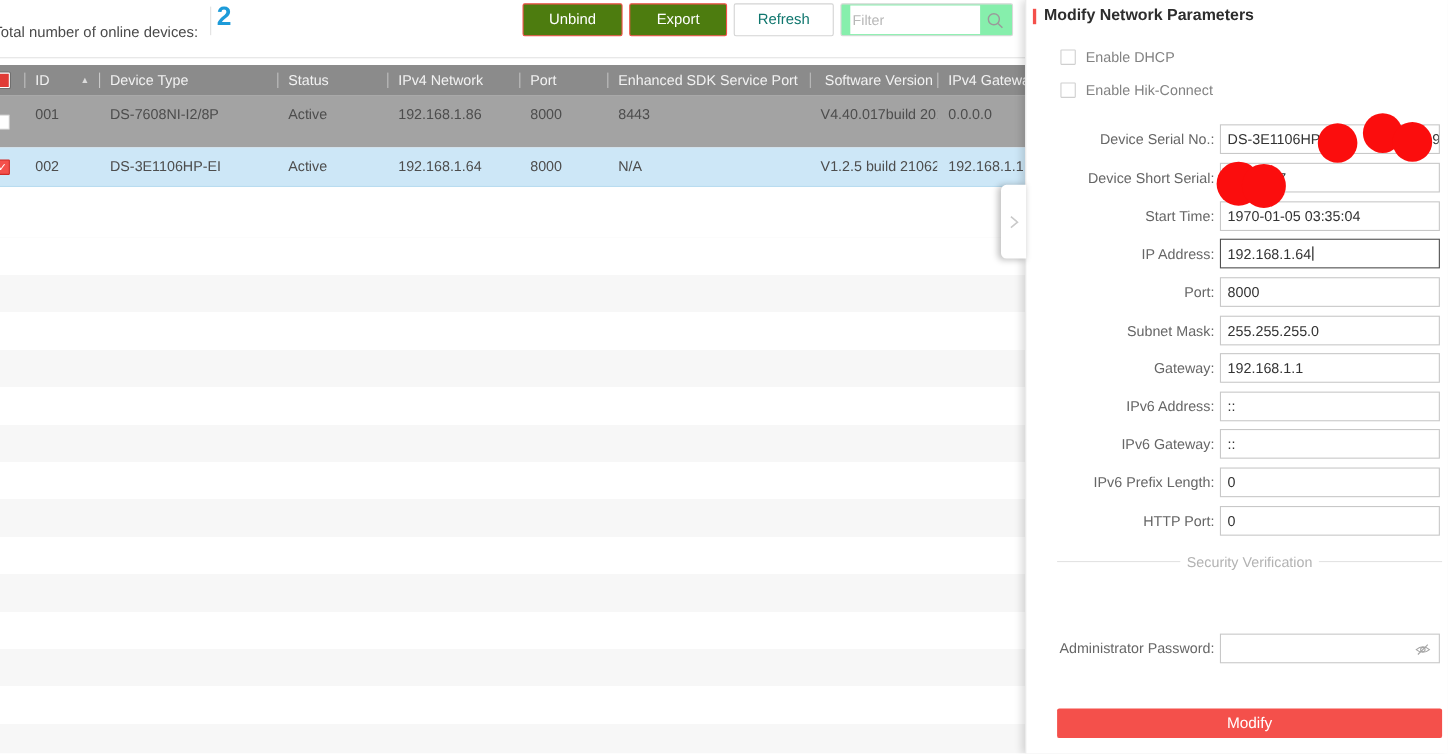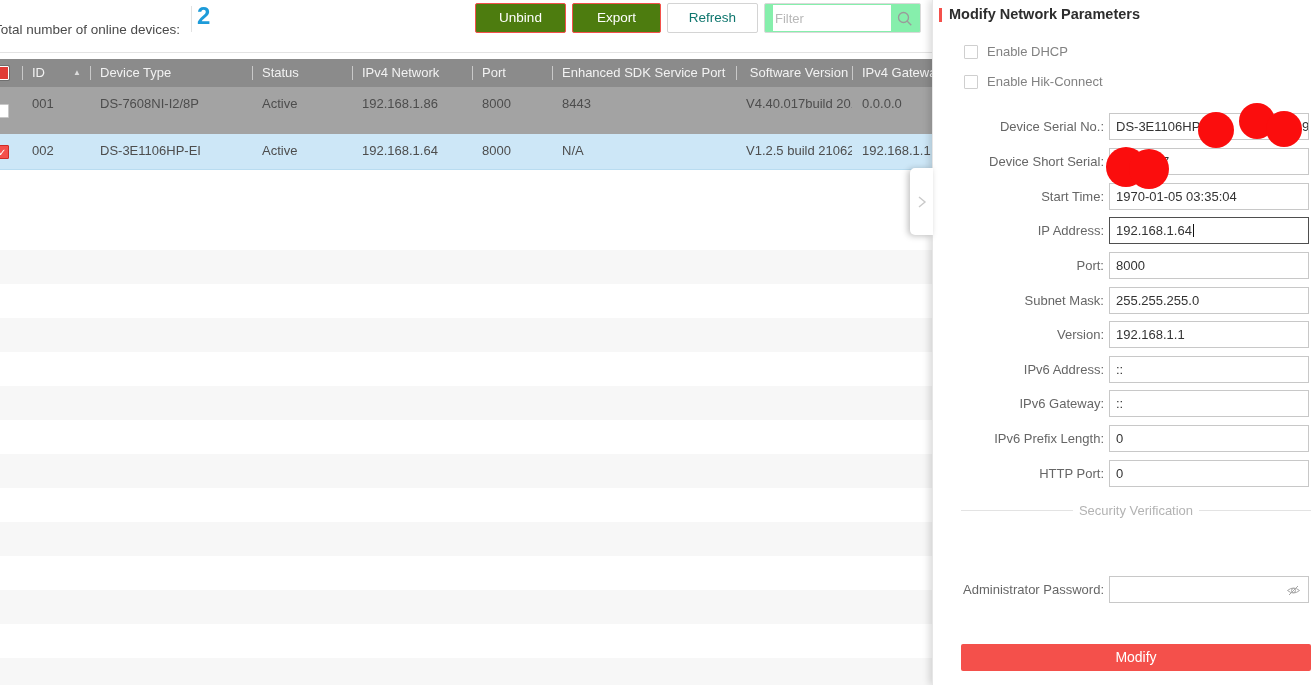--- a/index.html
+++ b/index.html
@@ -202,21 +202,21 @@
     <div class="flabel">Port:</div>
     <div class="vbox"><span>8000</span></div>
   </div>
 
   <div class="frow" style="top:287px;">
     <div class="flabel">Subnet Mask:</div>
     <div class="vbox"><span>255.255.255.0</span></div>
   </div>
 
   <div class="frow" style="top:321px;">
-    <div class="flabel">Version:</div>
+    <div class="flabel">Gateway:</div>
     <div class="vbox"><span>192.168.1.1</span></div>
   </div>
 
   <div class="frow" style="top:356px;">
     <div class="flabel">IPv6 Address:</div>
     <div class="vbox"><span>::</span></div>
   </div>
 
   <div class="frow" style="top:390px;">
     <div class="flabel">IPv6 Gateway:</div>

